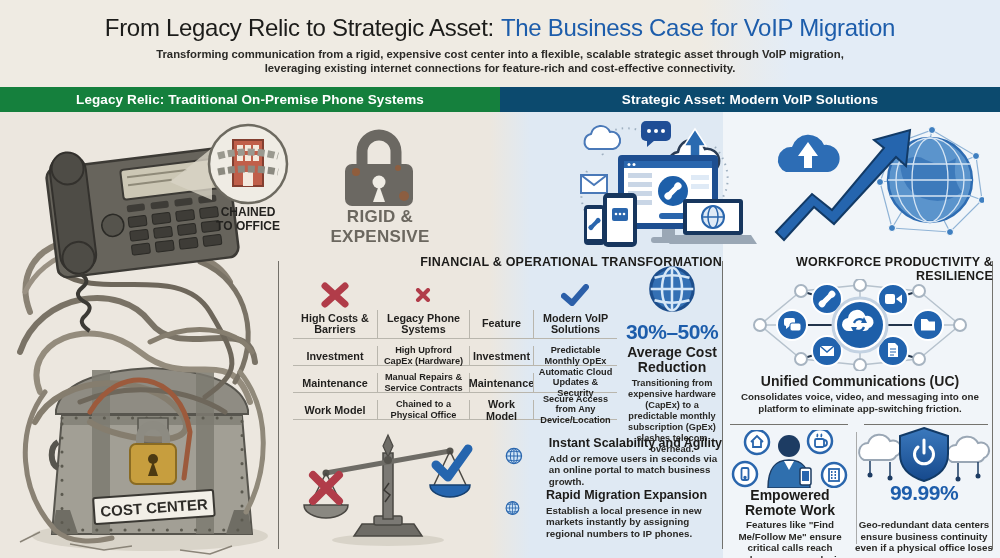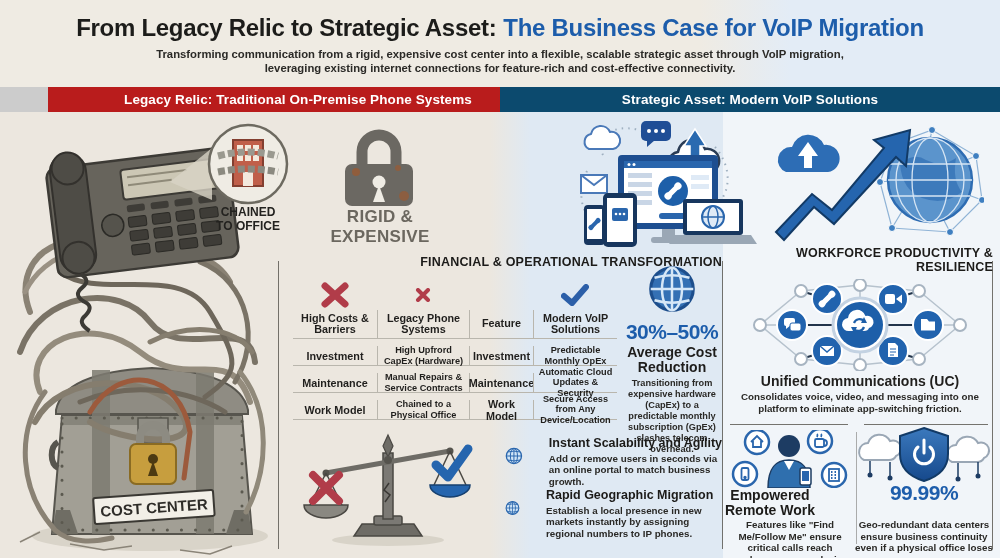--- a/index.html
+++ b/index.html
@@ -6,28 +6,28 @@
   #stage{position:relative;width:1000px;height:558px;overflow:hidden;
          font-family:"Liberation Sans","DejaVu Sans",sans-serif;color:#201f1d;}
   .abs{position:absolute;}
   
   #bg-top{left:0;top:0;width:1000px;height:87px;
     background:linear-gradient(90deg,#efebe3 0%,#efebe3 70%,#e3ecf6 79%,#e3ecf6 100%);}
   #bg-main{left:0;top:112px;width:1000px;height:446px;
     background:linear-gradient(90deg,#ece7df 0%,#ece7df 49%,#dfe9f3 53%,#dfe9f3 100%);}
   #bg-right{left:723px;top:112px;width:277px;height:446px;background:#f1f5f9;}
   
-  #title{left:0;top:14px;width:1000px;text-align:center;font-size:24px;font-weight:700;letter-spacing:-0.3px;white-space:nowrap;}
+  #title{left:0;top:14px;width:1000px;text-align:center;font-size:24px;font-weight:400;letter-spacing:-0.3px;white-space:nowrap;}
   #title .t-black{color:#1c1c1a;margin-right:7px;}
   #title .t-blue{color:#1d5dab;}
   #subtitle{left:0;top:48px;width:1000px;text-align:center;font-size:11.3px;font-weight:600;color:#2b2a27;line-height:1.2;}
   
   .banner{top:87px;height:25px;display:flex;align-items:center;justify-content:center;
     color:#fff;font-weight:700;font-size:13.5px;letter-spacing:0.1px;}
-  #banner-legacy{left:0;width:500px;background:#b91c1c;margin-left:48px;}
+  #banner-legacy{left:0;width:500px;background:#15803d;}
   #banner-voip{left:500px;width:500px;background:#0c4a6e;}
   
   .vline{width:1px;background:#55524b;opacity:.8;}
   .hline{height:1px;background:#55524b;opacity:.8;}
   
   .sec-head{font-size:12.5px;font-weight:800;letter-spacing:0.2px;text-align:right;color:#1c1b19;}
   
   .cap{font-weight:800;text-align:center;line-height:1.15;}
   #cap-chained{left:196px;top:206px;width:104px;font-size:12px;color:#23221f;}
   #cap-rigid{left:288px;top:207px;width:184px;font-size:17px;color:#6b675f;letter-spacing:0.3px;}
@@ -387,26 +387,26 @@
   </div>
   <div class="abs benefit" style="top:489px;">
     <svg width="38" height="38" viewBox="0 0 40 40">
       <circle cx="20" cy="20" r="17" fill="#cfe4f6" stroke="#2a66ad" stroke-width="3"></circle>
       <ellipse cx="20" cy="20" rx="8" ry="17" fill="none" stroke="#2a66ad" stroke-width="2.2"></ellipse>
       <line x1="3" y1="20" x2="37" y2="20" stroke="#2a66ad" stroke-width="2.2"></line>
       <path d="M6,11 Q20,7 34,11 M6,29 Q20,33 34,29" stroke="#2a66ad" stroke-width="2.2" fill="none"></path>
       <line x1="20" y1="3" x2="20" y2="37" stroke="#2a66ad" stroke-width="2.2"></line>
     </svg>
     <div class="txt">
-      <h4>Rapid Geographic Migration</h4>
+      <h4>Rapid Migration Expansion</h4>
       <p>Establish a local presence in new markets instantly by assigning regional numbers to IP phones.</p>
     </div>
   </div>
 
-  <div class="abs sec-head" style="left:727px;top:246px;width:266px;">WORKFORCE PRODUCTIVITY &amp; RESILIENCE</div>
+  <div class="abs sec-head" style="left:727px;top:255px;width:266px;">WORKFORCE PRODUCTIVITY &amp; RESILIENCE</div>
 
   <svg class="abs" style="left:748px;top:279px;" width="224" height="92" viewBox="0 0 224 92">
     <g stroke="#b6c2cd" stroke-width="1.5">
       <path d="M12,46 L53,12 M53,12 L112,6 M112,6 L171,12 M171,12 L212,46 M212,46 L171,80 M171,80 L112,86 M112,86 L53,80 M53,80 L12,46"></path>
       <path d="M12,46 L44,46 M212,46 L180,46 M112,6 L112,20 M112,86 L112,72"></path>
     </g>
     <g stroke="#22344a" stroke-width="2">
       <path d="M112,46 L79,20 M112,46 L145,20 M112,46 L44,46 M112,46 L180,46 M112,46 L79,72 M112,46 L145,72"></path>
       <path d="M79,20 L53,12 M145,20 L171,12 M79,72 L53,80 M145,72 L171,80"></path>
     </g>
@@ -492,21 +492,21 @@
         </g>
     </g>
     <g>
       <circle cx="61" cy="16" r="11" fill="#1d3c63"></circle>
       <path d="M40,58 C40,37 48,30 61,30 C74,30 82,37 82,58 Z" fill="#2f6fae" stroke="#1d3c63" stroke-width="1.5"></path>
       <polygon points="56,31 61,40 66,31" fill="#fff"></polygon>
       <rect x="72" y="38" width="11" height="17" rx="2" fill="#fff" stroke="#1d3c63" stroke-width="1.5"></rect>
       <rect x="74" y="41" width="7" height="10" fill="#2a66ad"></rect>
     </g>
   </svg>
-  <div class="abs wf-title" style="left:708px;top:488px;width:124px;">
+  <div class="abs wf-title" style="left:728px;top:488px;width:124px;">
     <div>Empowered</div>
     <div>Remote Work</div>
   </div>
   <div class="abs wf-desc" style="left:722px;top:519px;width:136px;">Features like "Find Me/Follow Me" ensure critical calls reach employees on any device.</div>
 
   <svg class="abs" style="left:854px;top:424px;" width="140" height="58" viewBox="0 0 140 58">
     <defs>
       <linearGradient id="sg" x1="0" y1="0" x2="0" y2="1">
         <stop offset="0" stop-color="#3b79bd"></stop>
           <stop offset="1" stop-color="#16498c"></stop>

